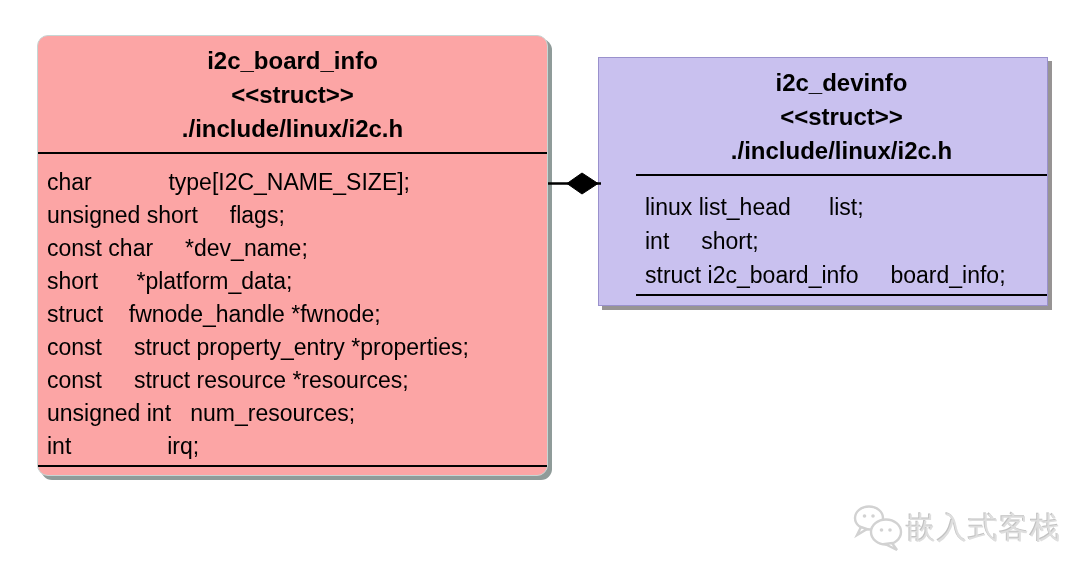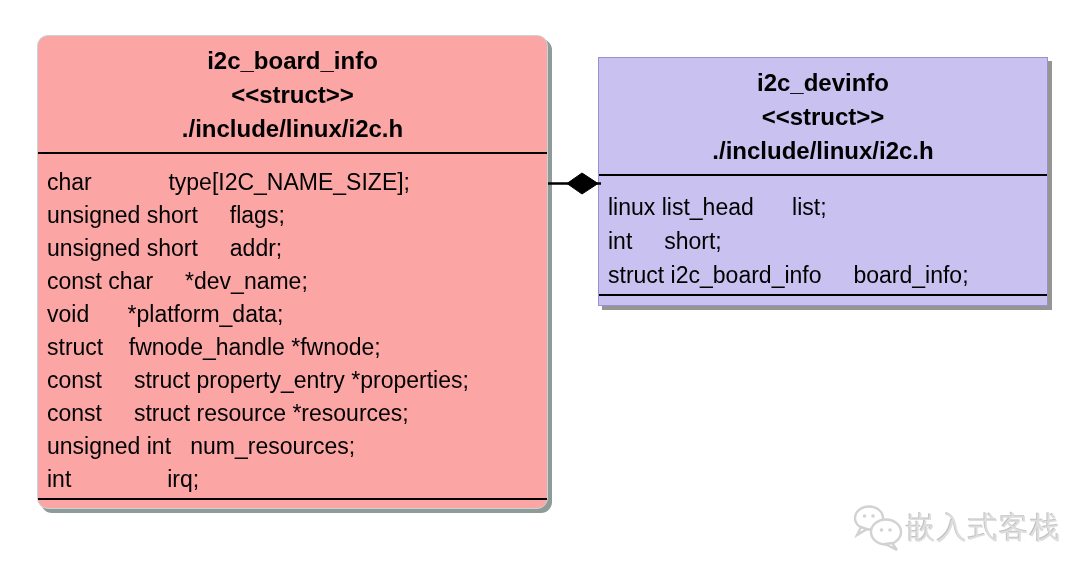--- a/index.html
+++ b/index.html
@@ -38,20 +38,21 @@
   }
   .left-box{
     left:37px;top:35px;width:511px;
     border:1px solid #c6d6d4;
     box-shadow:4px 4px 0 #8f9b99;
   }
   .right-box{
     left:598px;top:57px;width:450px;
     border:1px solid #9a91cc;
     box-shadow:4px 4px 0 #979494;
+    padding-left:37px;
   }
   .right-box .box-fields{
     padding-top:14px;line-height:34px;
   }
   .right-box .box-ops{height:9px;}
   .connector{
     position:absolute;
     left:548px;top:170px;
   }
   .watermark{
@@ -75,23 +76,22 @@
 
   <div class="uml-box left-box" style="background: #fca5a5; border-radius: 11px;">
     <div class="box-header">
       <div>i2c_board_info</div>
       <div>&lt;&lt;struct&gt;&gt;</div>
       <div>./include/linux/i2c.h</div>
     </div>
     <div class="box-fields">
       <div class="field">char            type[I2C_NAME_SIZE];</div>
       <div class="field">unsigned short     flags;</div>
-      <div class="field">unsigned short     addr;</div>
       <div class="field">const char     *dev_name;</div>
-      <div class="field">void      *platform_data;</div>
+      <div class="field">short      *platform_data;</div>
       <div class="field">struct    fwnode_handle *fwnode;</div>
       <div class="field">const     struct property_entry *properties;</div>
       <div class="field">const     struct resource *resources;</div>
       <div class="field">unsigned int   num_resources;</div>
       <div class="field">int               irq;</div>
     </div>
     <div class="box-ops"></div>
   </div>
 
   <div class="uml-box right-box" style="background: rgb(201, 193, 239);">

